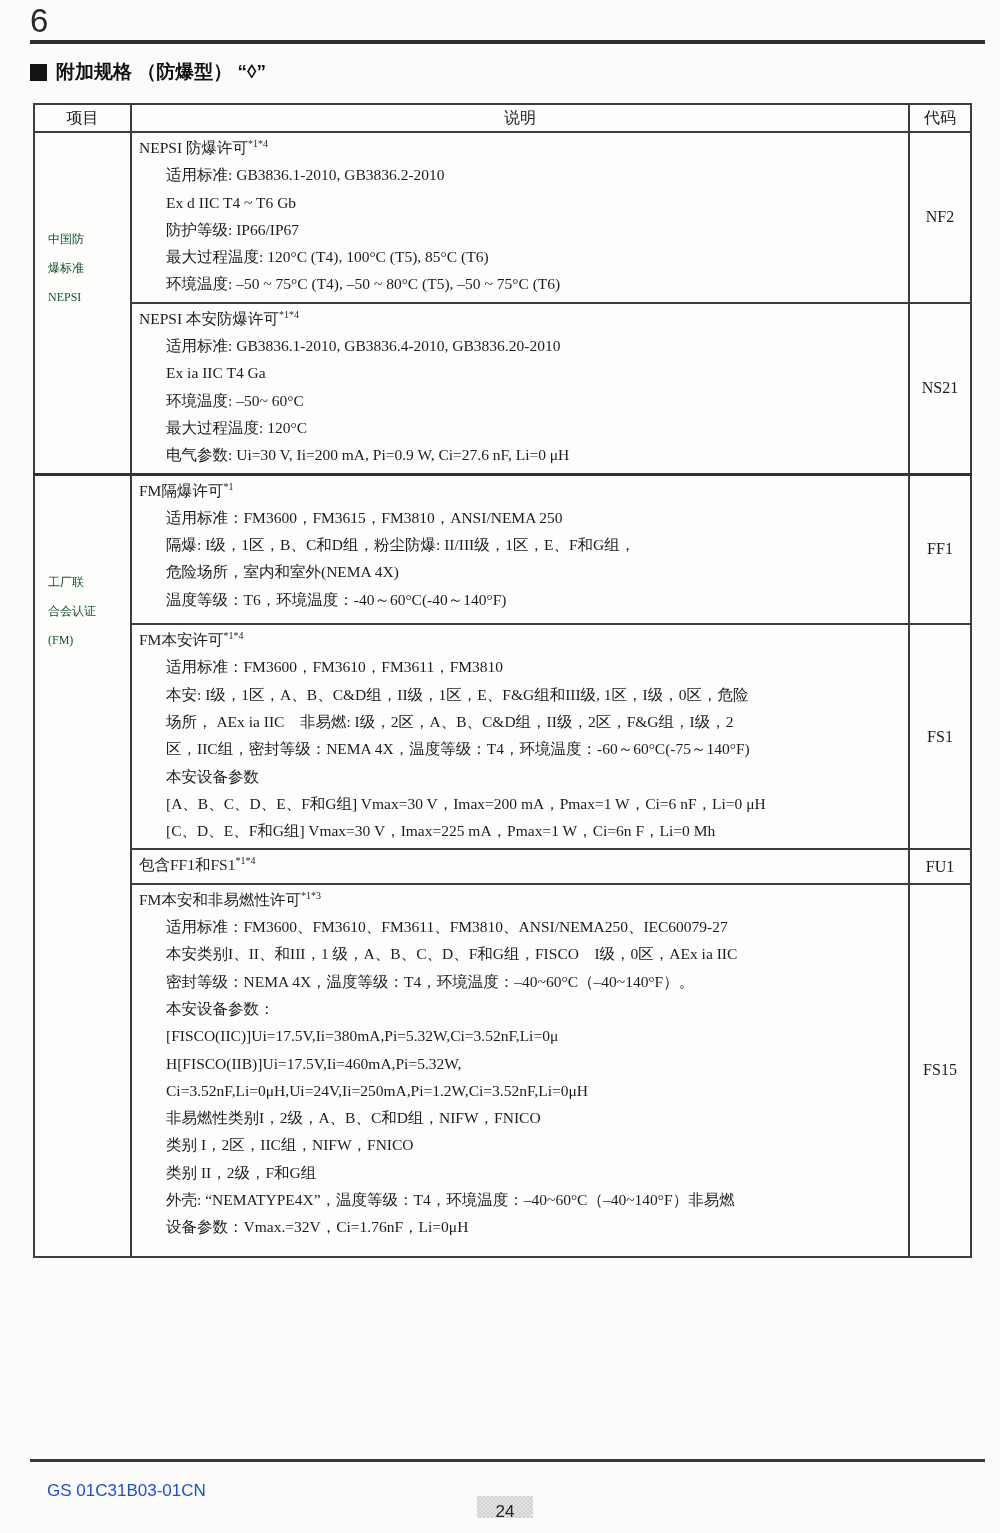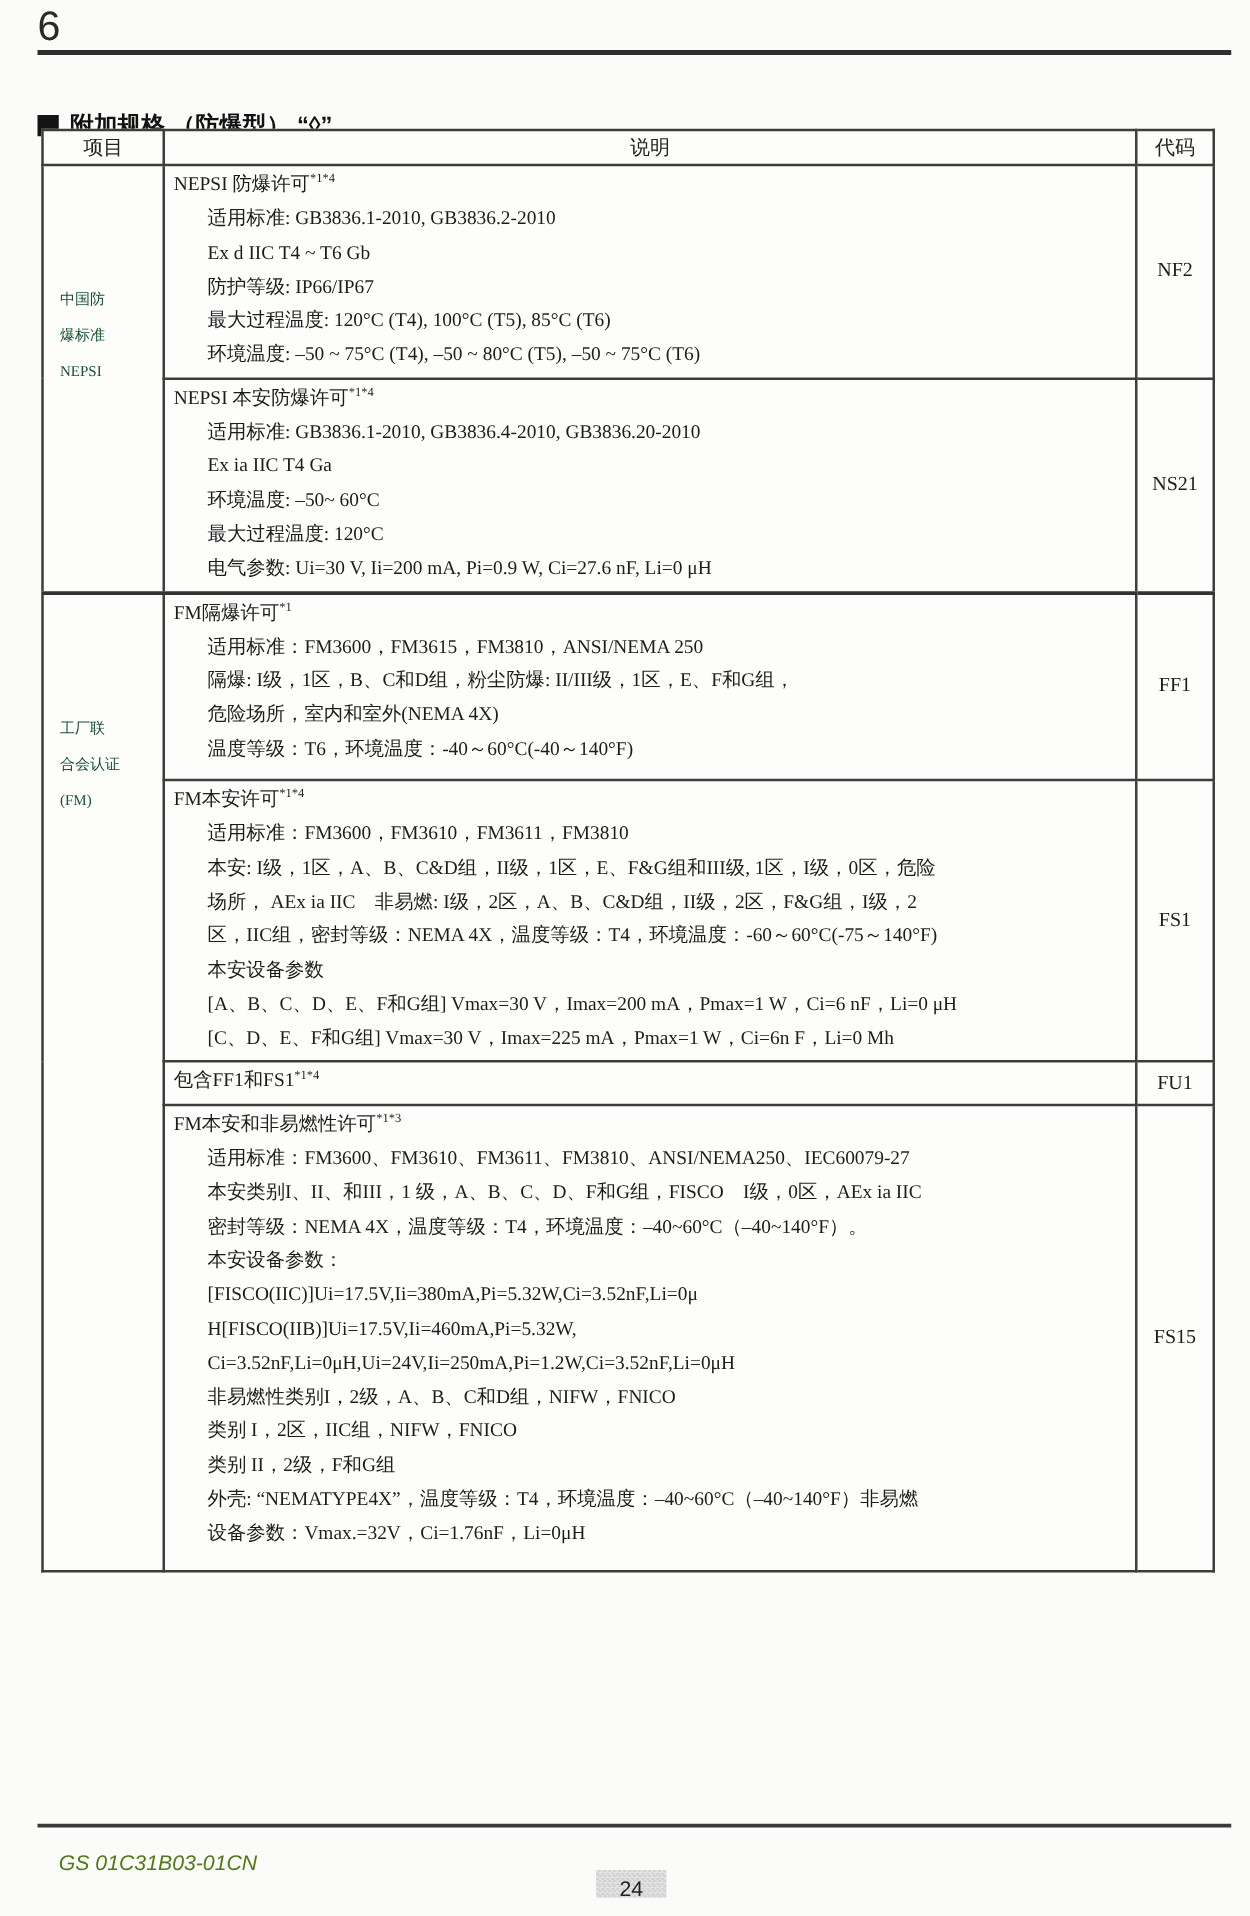--- a/index.html
+++ b/index.html
@@ -12,21 +12,21 @@
   .page-num-top {
     position:absolute; top:4px; left:30px;
     font-size:33px; font-family:"Liberation Sans","DejaVu Sans",sans-serif;
     color:#2a2a2a; line-height:34px;
   }
   .top-rule { position:absolute; top:40px; left:30px; width:955px; height:4px; background:#2e2e2e; }
   .section-title {
     position:absolute; top:59px; left:30px;
     font-size:19px; font-weight:bold;
     font-family:"Liberation Sans","DejaVu Sans",sans-serif;
-    display:flex; align-items:center; gap:9px; color:#111;margin-top:28px;
+    display:flex; align-items:center; gap:9px; color:#111;
   }
   .square-marker { width:17px; height:17px; background:#141414; display:inline-block; flex:0 0 auto; }
   table.spec {
     position:absolute; top:103px; left:33px; width:937px;
     border-collapse:collapse; table-layout:fixed;
     background:#fdfdfc;
   }
   table.spec th, table.spec td {
     border:2px solid #3d3d3d; overflow:hidden;
   }
@@ -40,21 +40,21 @@
   }
   td.desc-cell { padding:1px 6px 4px 7px; font-size:15.5px; line-height:27.3px; vertical-align:top;margin-top:44px; }
   td.desc-cell div { white-space:nowrap; }
   td.desc-cell .in { padding-left:27px; }
   td.code-cell { text-align:center; vertical-align:middle; font-size:16px; }
   tr.sect-divide td { border-top:3px solid #333; }
   sup { font-size:10px; line-height:0; }
   .bottom-rule { position:absolute; top:1459px; left:30px; width:955px; height:3px; background:#3a3a3a; }
   .footer-doc {
     position:absolute; top:1481px; left:47px;
-    font-size:17px; font-family:"Liberation Sans","DejaVu Sans",sans-serif; color:#4d7c0f;font-style:italic;
+    font-size:17px; font-family:"Liberation Sans","DejaVu Sans",sans-serif; color:#1d4ed8;
   }
   .footer-page {
     position:absolute; top:1496px; left:477px; width:56px; height:22px;
     background:#dbdbdb;
     background-image:repeating-conic-gradient(#d2d2d2 0% 25%, #e3e3e3 0% 50%);
     background-size:4px 4px;
     text-align:center; line-height:31px; font-size:17px;
     font-family:"Liberation Sans","DejaVu Sans",sans-serif; color:#222;
   }
 </style>

